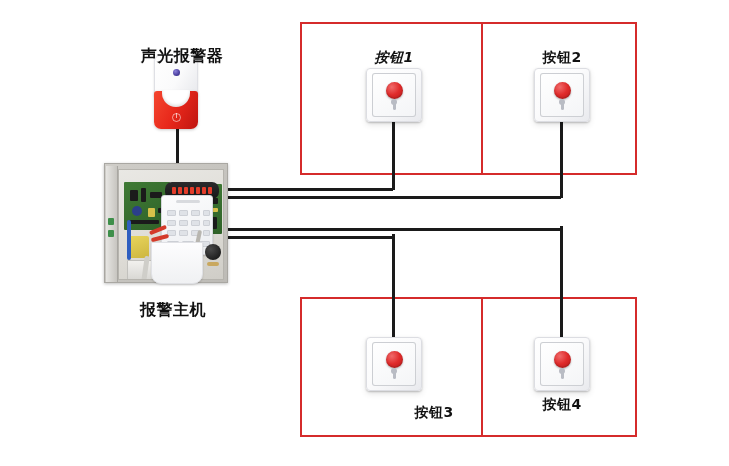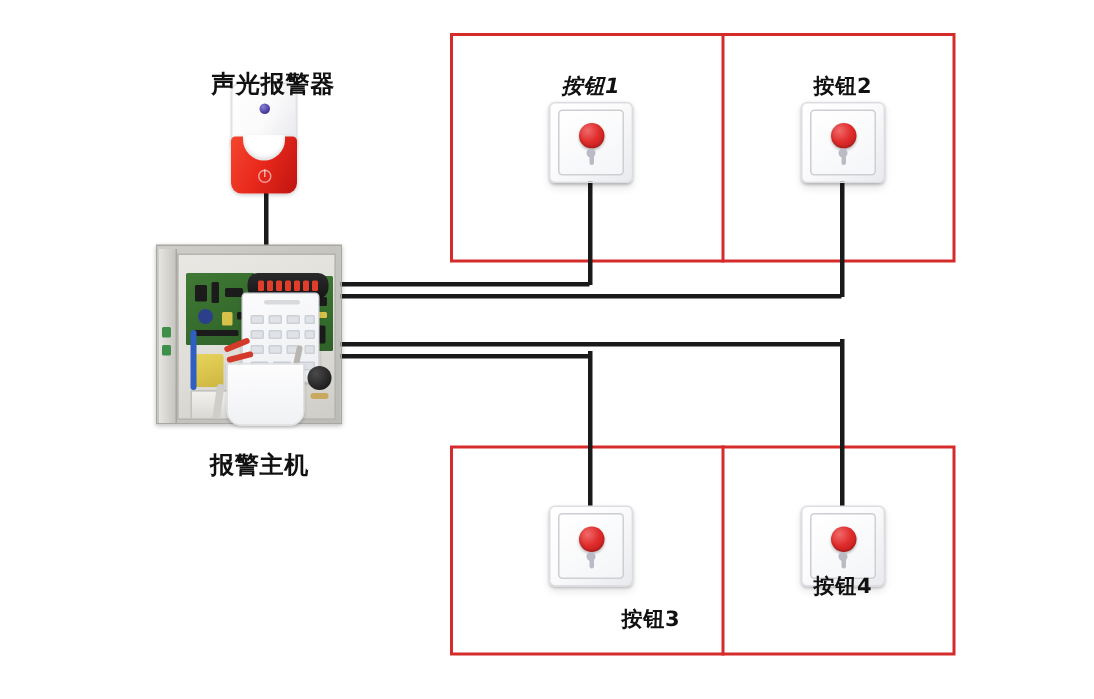--- a/index.html
+++ b/index.html
@@ -455,16 +455,16 @@
       <div class="keyhole"></div>
     </div>
   </div>
 
   <div class="layer" id="label-layer">
     <div class="cn-label lbl-siren" id="label-siren" style="left: 182px; top: 46px;">声光报警器</div>
     <div class="cn-label lbl-host" id="label-host" style="left: 173px; top: 300px;">报警主机</div>
     <div class="cn-label lbl-btn" id="label-btn-0" style="left: 394px; top: 49px; font-style: italic;">按钮1</div>
     <div class="cn-label lbl-btn" id="label-btn-1" style="left: 562px; top: 49px;">按钮2</div>
     <div class="cn-label lbl-btn" id="label-btn-2" style="left: 394px; top: 404px; margin-left: 40px;">按钮3</div>
-    <div class="cn-label lbl-btn" id="label-btn-3" style="left: 562px; top: 382px;">按钮4</div>
+    <div class="cn-label lbl-btn" id="label-btn-3" style="left: 562px; top: 396px;">按钮4</div>
   </div>
 
 </div>
 
 </body></html>

